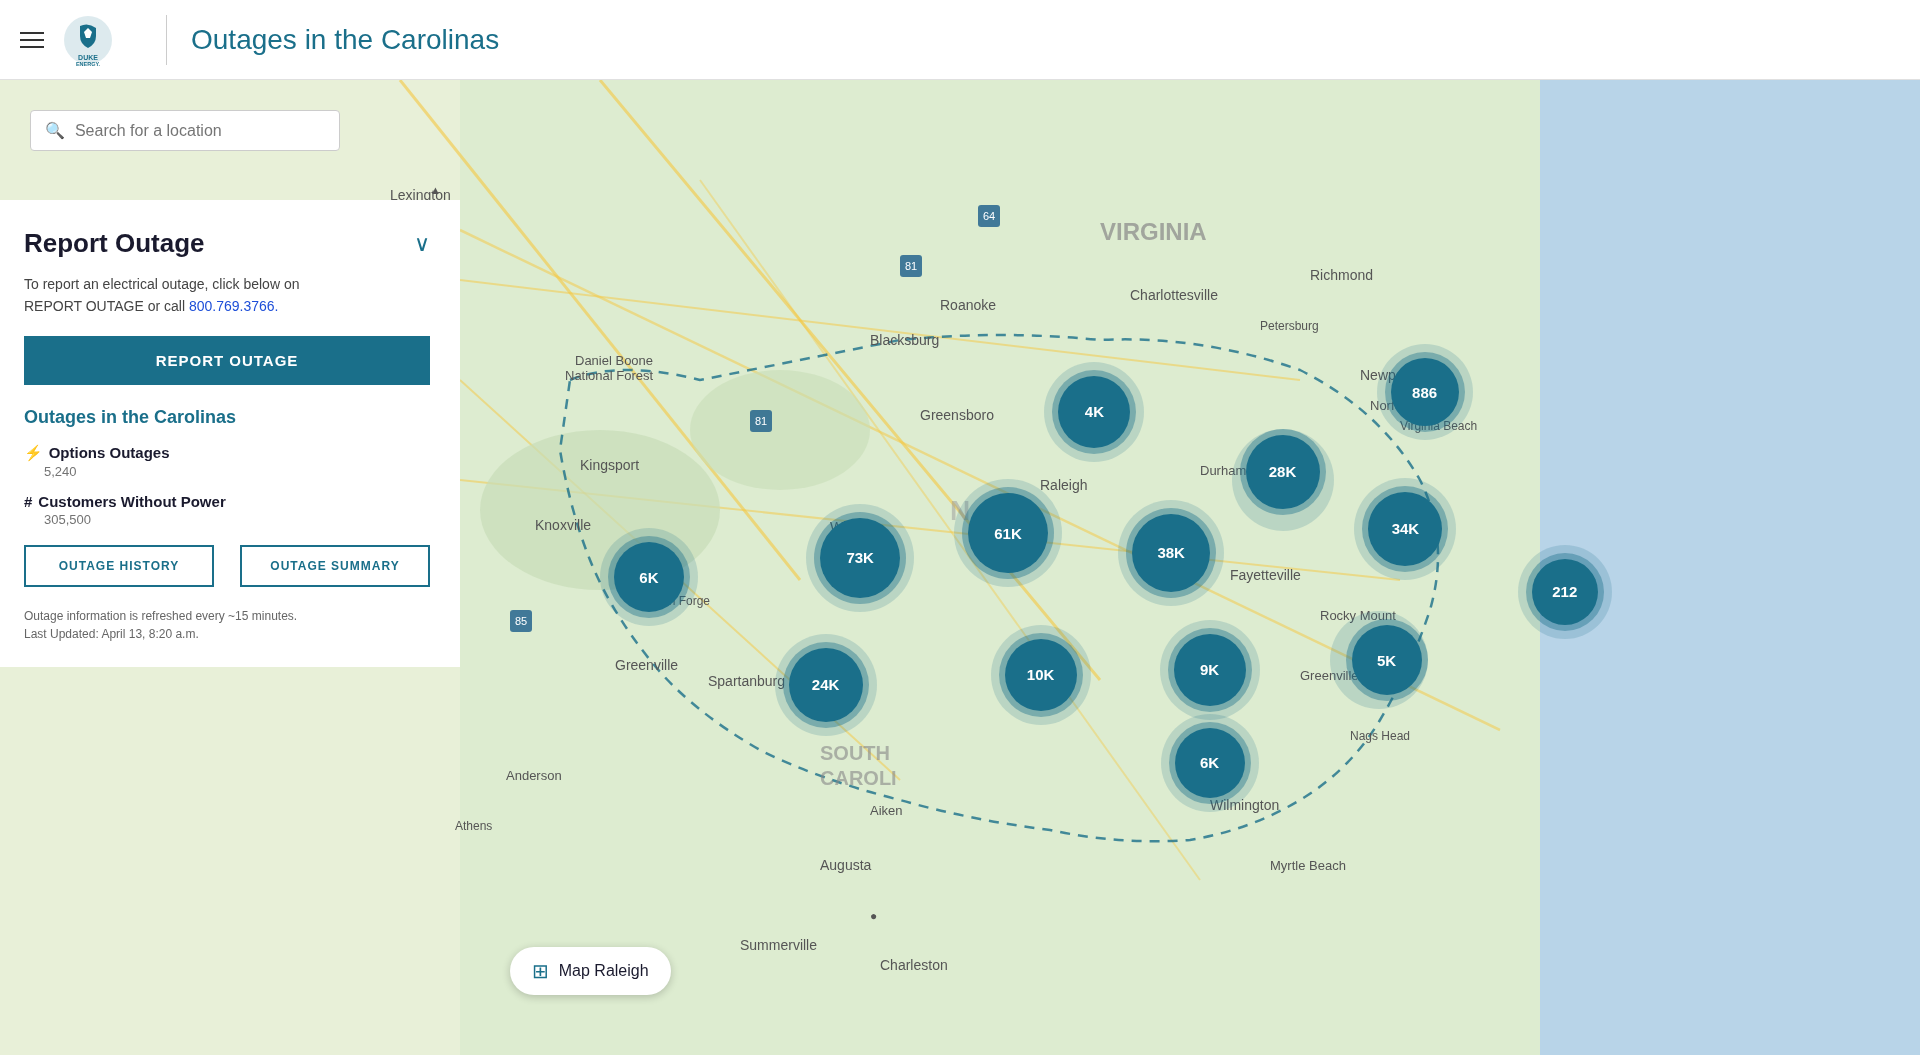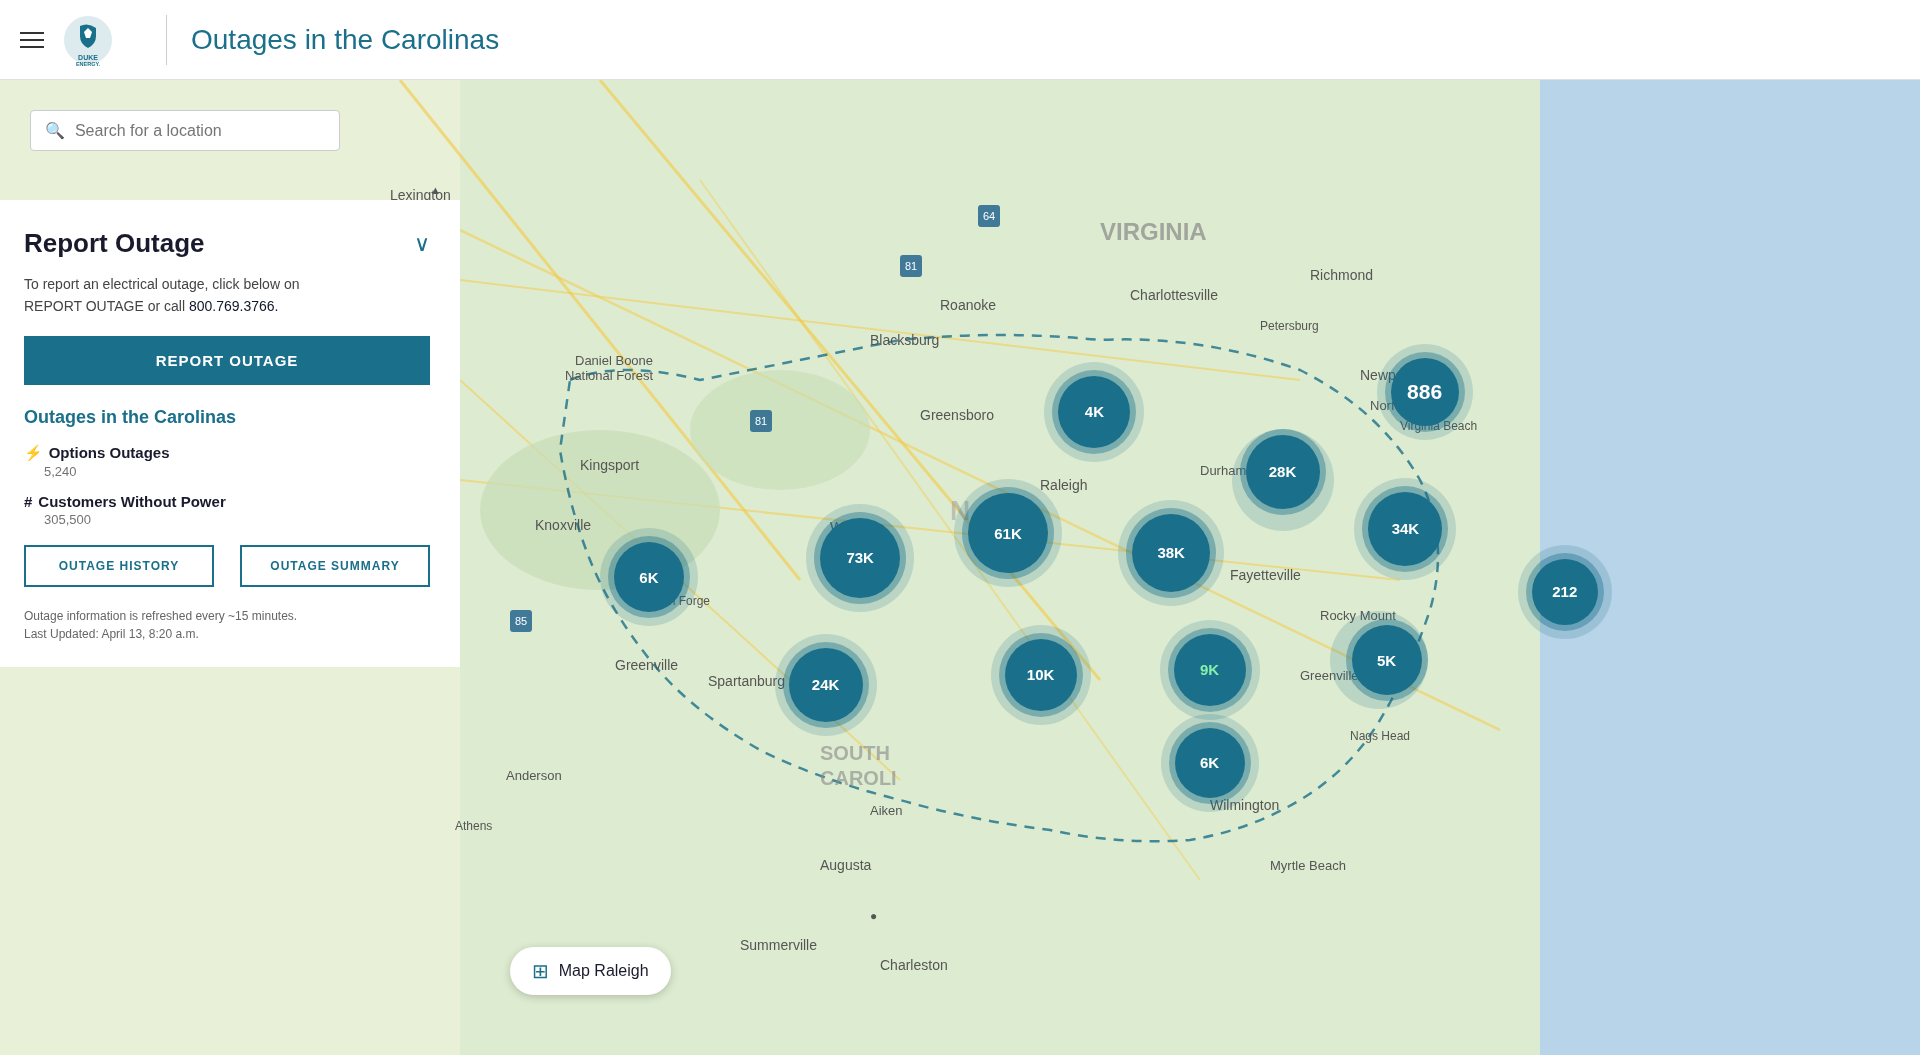--- a/index.html
+++ b/index.html
@@ -81,21 +81,21 @@
       display: flex; justify-content: space-between; align-items: center; margin-bottom: 14px;
     }
     .report-outage-title {
       font-size: 26px; font-weight: 700; color: #1a1a2e;
     }
     .chevron-down { font-size: 22px; color: #1a6f8a; cursor: pointer; }
 
     .report-description {
       font-size: 14px; color: #444; line-height: 1.6; margin-bottom: 18px;
     }
-    .report-description a { color: #0f172a; text-decoration: none; }
+    .report-description a { color: #1d4ed8; text-decoration: none; }
 
     .report-outage-btn {
       width: 100%; padding: 16px; background: #1a6f8a; color: #fff;
       border: none; font-size: 15px; font-weight: 700; letter-spacing: 1px;
       cursor: pointer; margin-bottom: 22px;
     }
 
     .carolinas-title {
       font-size: 18px; font-weight: 700; color: #1a6f8a; margin-bottom: 16px;
     }
@@ -248,21 +248,21 @@
   </div>
 
   <div id="clusters-container">
       <div style="position: absolute; left: 57%; top: 34%; transform: translate(-50%, -50%); width: 100px; height: 100px; border-radius: 50%; display: flex; align-items: center; justify-content: center; background: rgba(26, 111, 138, 0.18); cursor: pointer;">
         <div style="width: 84px; height: 84px; border-radius: 50%; display: flex; align-items: center; justify-content: center; background: rgba(26, 111, 138, 0.4);">
           <div style="width: 72px; height: 72px; border-radius: 50%; display: flex; align-items: center; justify-content: center; background: rgb(26, 111, 138); color: rgb(255, 255, 255); font-weight: 700; font-size: 15px; font-family: Arial, sans-serif;">4K</div>
         </div>
       </div>
       <div style="position: absolute; left: 74.2%; top: 32%; transform: translate(-50%, -50%); width: 96px; height: 96px; border-radius: 50%; display: flex; align-items: center; justify-content: center; background: rgba(26, 111, 138, 0.18); cursor: pointer;">
         <div style="width: 80px; height: 80px; border-radius: 50%; display: flex; align-items: center; justify-content: center; background: rgba(26, 111, 138, 0.4);">
-          <div style="width: 68px; height: 68px; border-radius: 50%; display: flex; align-items: center; justify-content: center; background: rgb(26, 111, 138); color: rgb(255, 255, 255); font-weight: 700; font-size: 21px; font-family: Arial, sans-serif;">886</div>
+          <div style="width: 68px; height: 68px; border-radius: 50%; display: flex; align-items: center; justify-content: center; background: rgb(26, 111, 138); color: rgb(255, 255, 255); font-weight: 700; font-size: 15px; font-family: Arial, sans-serif;">886</div>
         </div>
       </div>
       <div style="position: absolute; left: 66.8%; top: 41%; transform: translate(-50%, -50%); width: 102px; height: 102px; border-radius: 50%; display: flex; align-items: flex-start; justify-content: center; background: rgba(26, 111, 138, 0.18); cursor: pointer;">
         <div style="width: 86px; height: 86px; border-radius: 50%; display: flex; align-items: center; justify-content: center; background: rgba(26, 111, 138, 0.4);">
           <div style="width: 74px; height: 74px; border-radius: 50%; display: flex; align-items: center; justify-content: center; background: rgb(26, 111, 138); color: rgb(255, 255, 255); font-weight: 700; font-size: 15px; font-family: Arial, sans-serif;">28K</div>
         </div>
       </div>
       <div style="position: absolute; left: 73.2%; top: 46%; transform: translate(-50%, -50%); width: 102px; height: 102px; border-radius: 50%; display: flex; align-items: center; justify-content: center; background: rgba(26, 111, 138, 0.18); cursor: pointer;">
         <div style="width: 86px; height: 86px; border-radius: 50%; display: flex; align-items: center; justify-content: center; background: rgba(26, 111, 138, 0.4);">
           <div style="width: 74px; height: 74px; border-radius: 50%; display: flex; align-items: center; justify-content: center; background: rgb(26, 111, 138); color: rgb(255, 255, 255); font-weight: 700; font-size: 15px; font-family: Arial, sans-serif;">34K</div>
@@ -298,21 +298,21 @@
           <div style="width: 74px; height: 74px; border-radius: 50%; display: flex; align-items: center; justify-content: center; background: rgb(26, 111, 138); color: rgb(255, 255, 255); font-weight: 700; font-size: 15px; font-family: Arial, sans-serif;">24K</div>
         </div>
       </div>
       <div style="position: absolute; left: 54.2%; top: 61%; transform: translate(-50%, -50%); width: 100px; height: 100px; border-radius: 50%; display: flex; align-items: center; justify-content: center; background: rgba(26, 111, 138, 0.18); cursor: pointer;">
         <div style="width: 84px; height: 84px; border-radius: 50%; display: flex; align-items: center; justify-content: center; background: rgba(26, 111, 138, 0.4);">
           <div style="width: 72px; height: 72px; border-radius: 50%; display: flex; align-items: center; justify-content: center; background: rgb(26, 111, 138); color: rgb(255, 255, 255); font-weight: 700; font-size: 15px; font-family: Arial, sans-serif;">10K</div>
         </div>
       </div>
       <div style="position: absolute; left: 63%; top: 60.5%; transform: translate(-50%, -50%); width: 100px; height: 100px; border-radius: 50%; display: flex; align-items: center; justify-content: center; background: rgba(26, 111, 138, 0.18); cursor: pointer;">
         <div style="width: 84px; height: 84px; border-radius: 50%; display: flex; align-items: center; justify-content: center; background: rgba(26, 111, 138, 0.4);">
-          <div style="width: 72px; height: 72px; border-radius: 50%; display: flex; align-items: center; justify-content: center; background: rgb(26, 111, 138); color: #86efac; font-weight: 700; font-size: 15px; font-family: Arial, sans-serif;">9K</div>
+          <div style="width: 72px; height: 72px; border-radius: 50%; display: flex; align-items: center; justify-content: center; background: rgb(26, 111, 138); color: #ffffff; font-weight: 700; font-size: 15px; font-family: Arial, sans-serif;">9K</div>
         </div>
       </div>
       <div style="position: absolute; left: 71.8%; top: 59.5%; transform: translate(-50%, -50%); width: 98px; height: 98px; border-radius: 50%; display: flex; align-items: center; justify-content: flex-end; background: rgba(26, 111, 138, 0.18); cursor: pointer;">
         <div style="width: 82px; height: 82px; border-radius: 50%; display: flex; align-items: center; justify-content: center; background: rgba(26, 111, 138, 0.4);">
           <div style="width: 70px; height: 70px; border-radius: 50%; display: flex; align-items: center; justify-content: center; background: rgb(26, 111, 138); color: rgb(255, 255, 255); font-weight: 700; font-size: 15px; font-family: Arial, sans-serif;">5K</div>
         </div>
       </div>
       <div style="position: absolute; left: 63%; top: 70%; transform: translate(-50%, -50%); width: 98px; height: 98px; border-radius: 50%; display: flex; align-items: center; justify-content: center; background: rgba(26, 111, 138, 0.18); cursor: pointer;">
         <div style="width: 82px; height: 82px; border-radius: 50%; display: flex; align-items: center; justify-content: center; background: rgba(26, 111, 138, 0.4);">
           <div style="width: 70px; height: 70px; border-radius: 50%; display: flex; align-items: center; justify-content: center; background: rgb(26, 111, 138); color: rgb(255, 255, 255); font-weight: 700; font-size: 15px; font-family: Arial, sans-serif;">6K</div>

